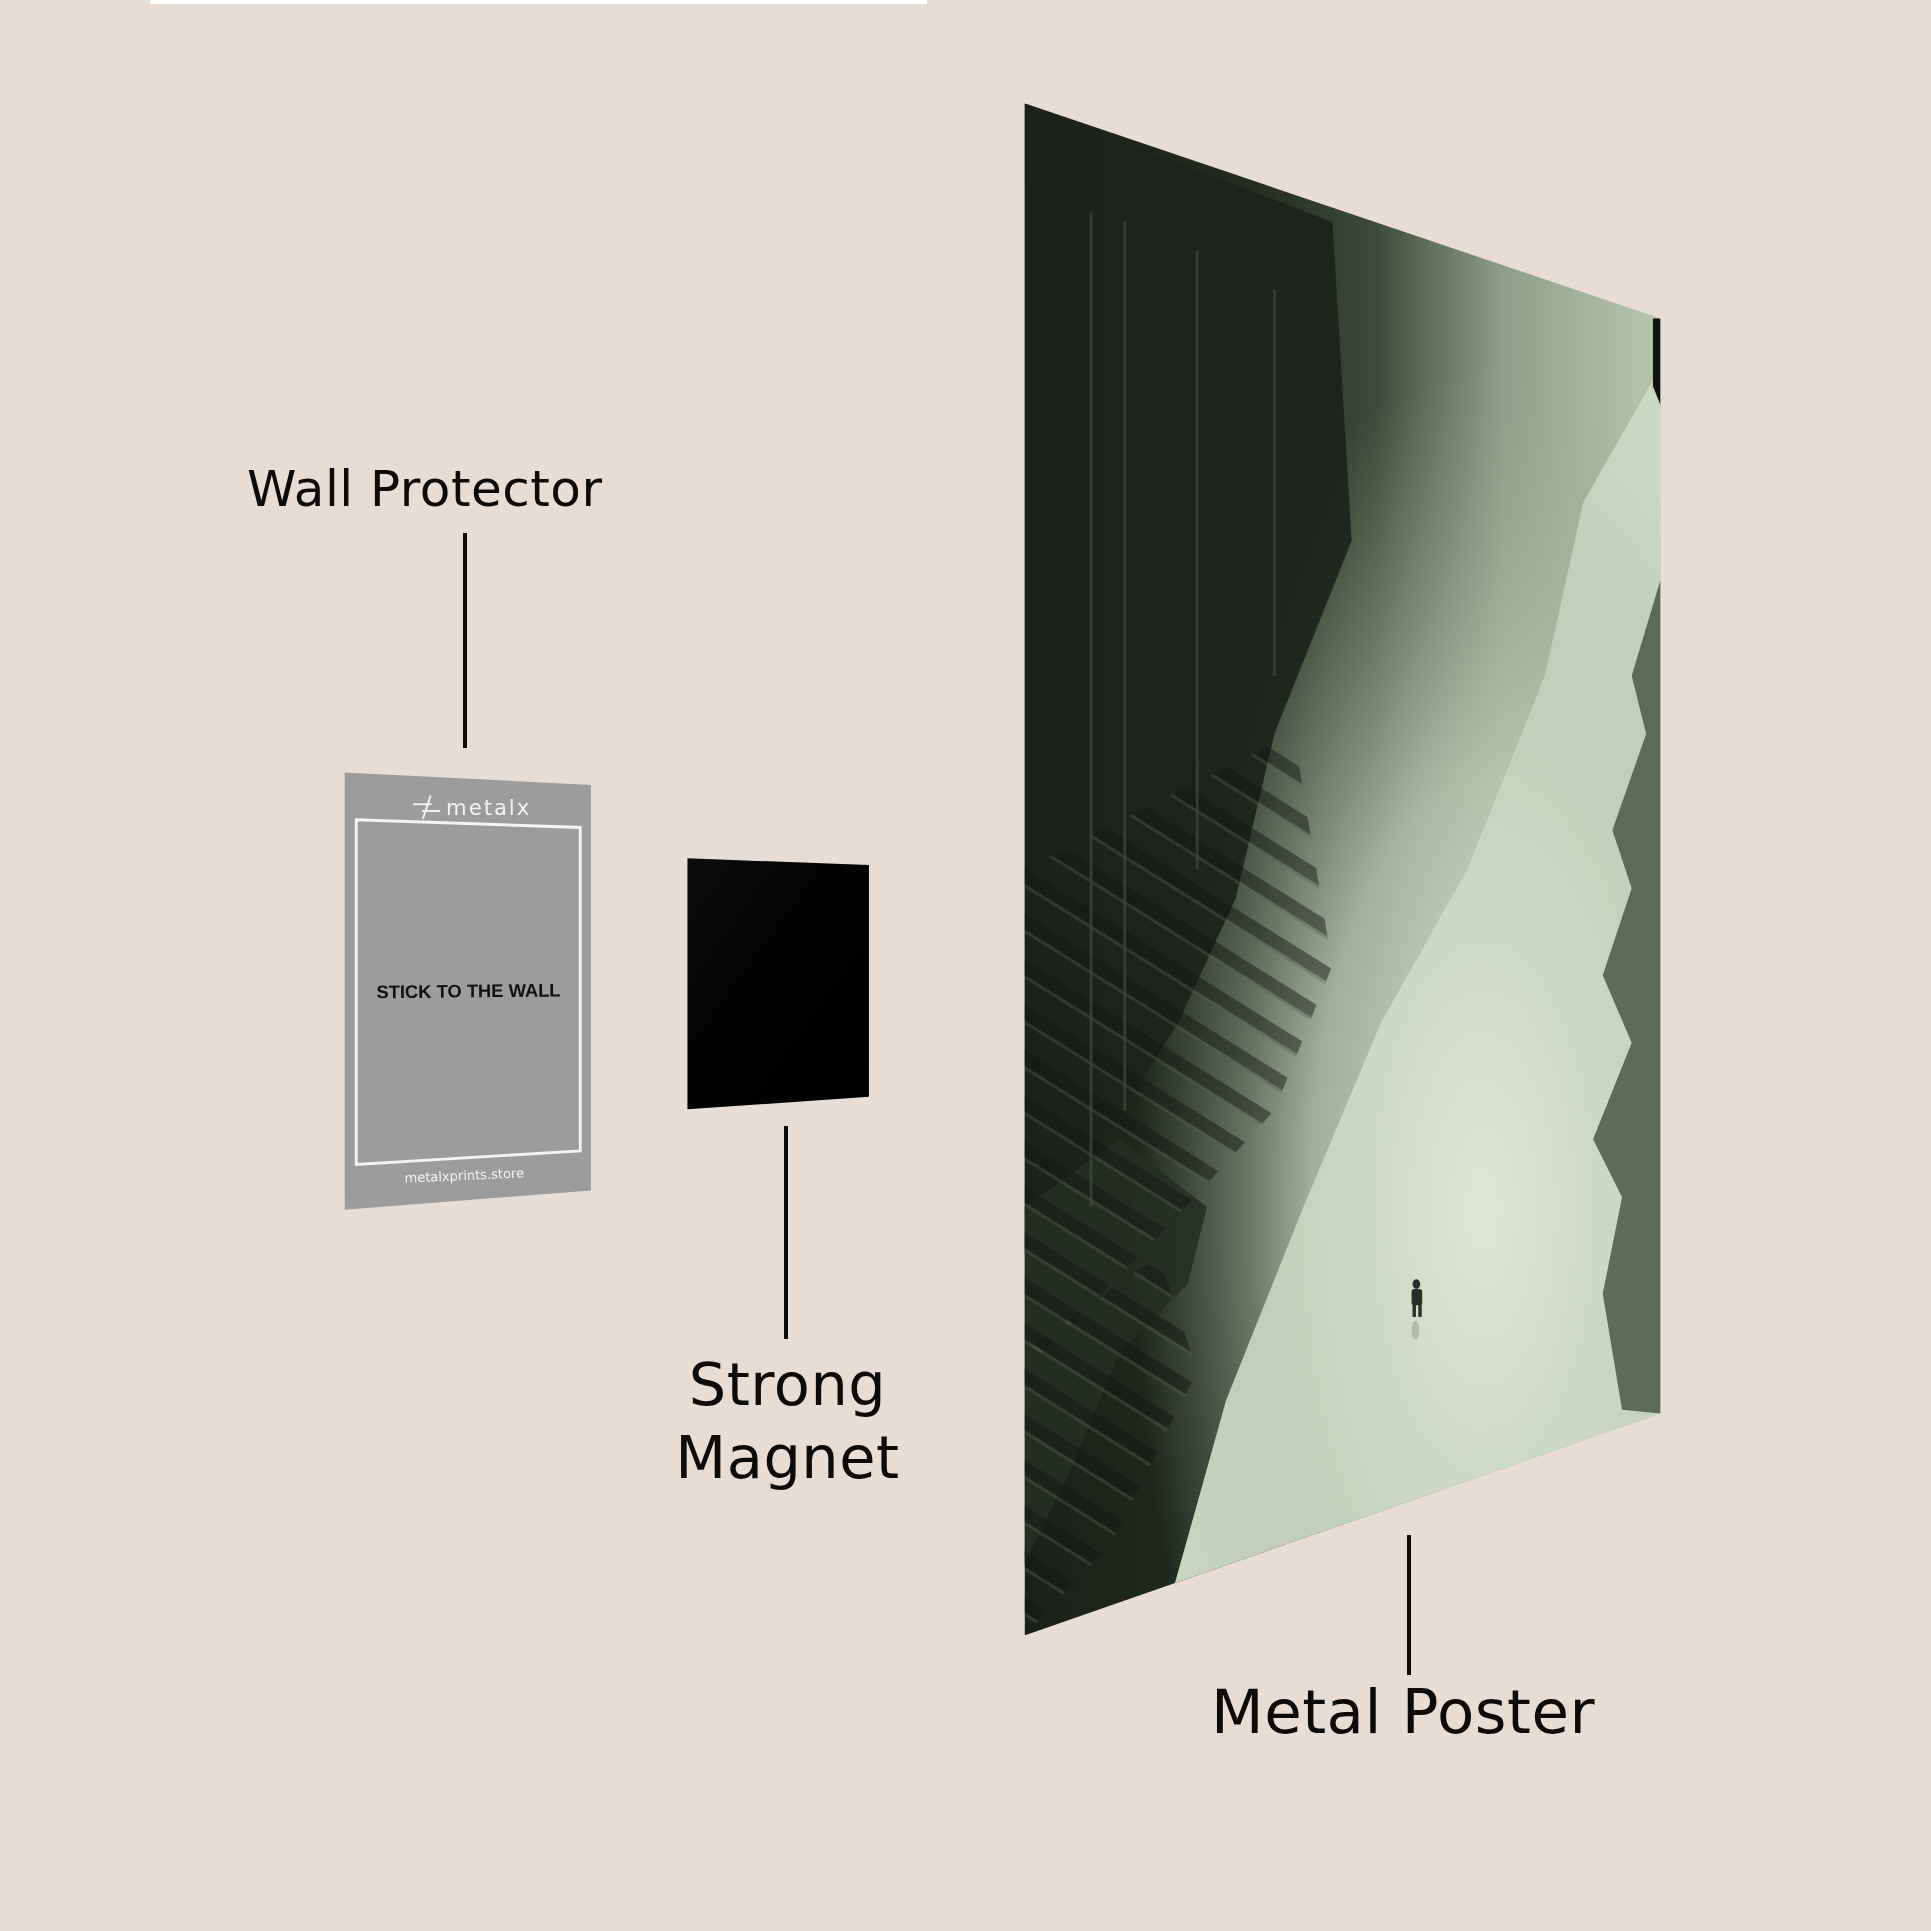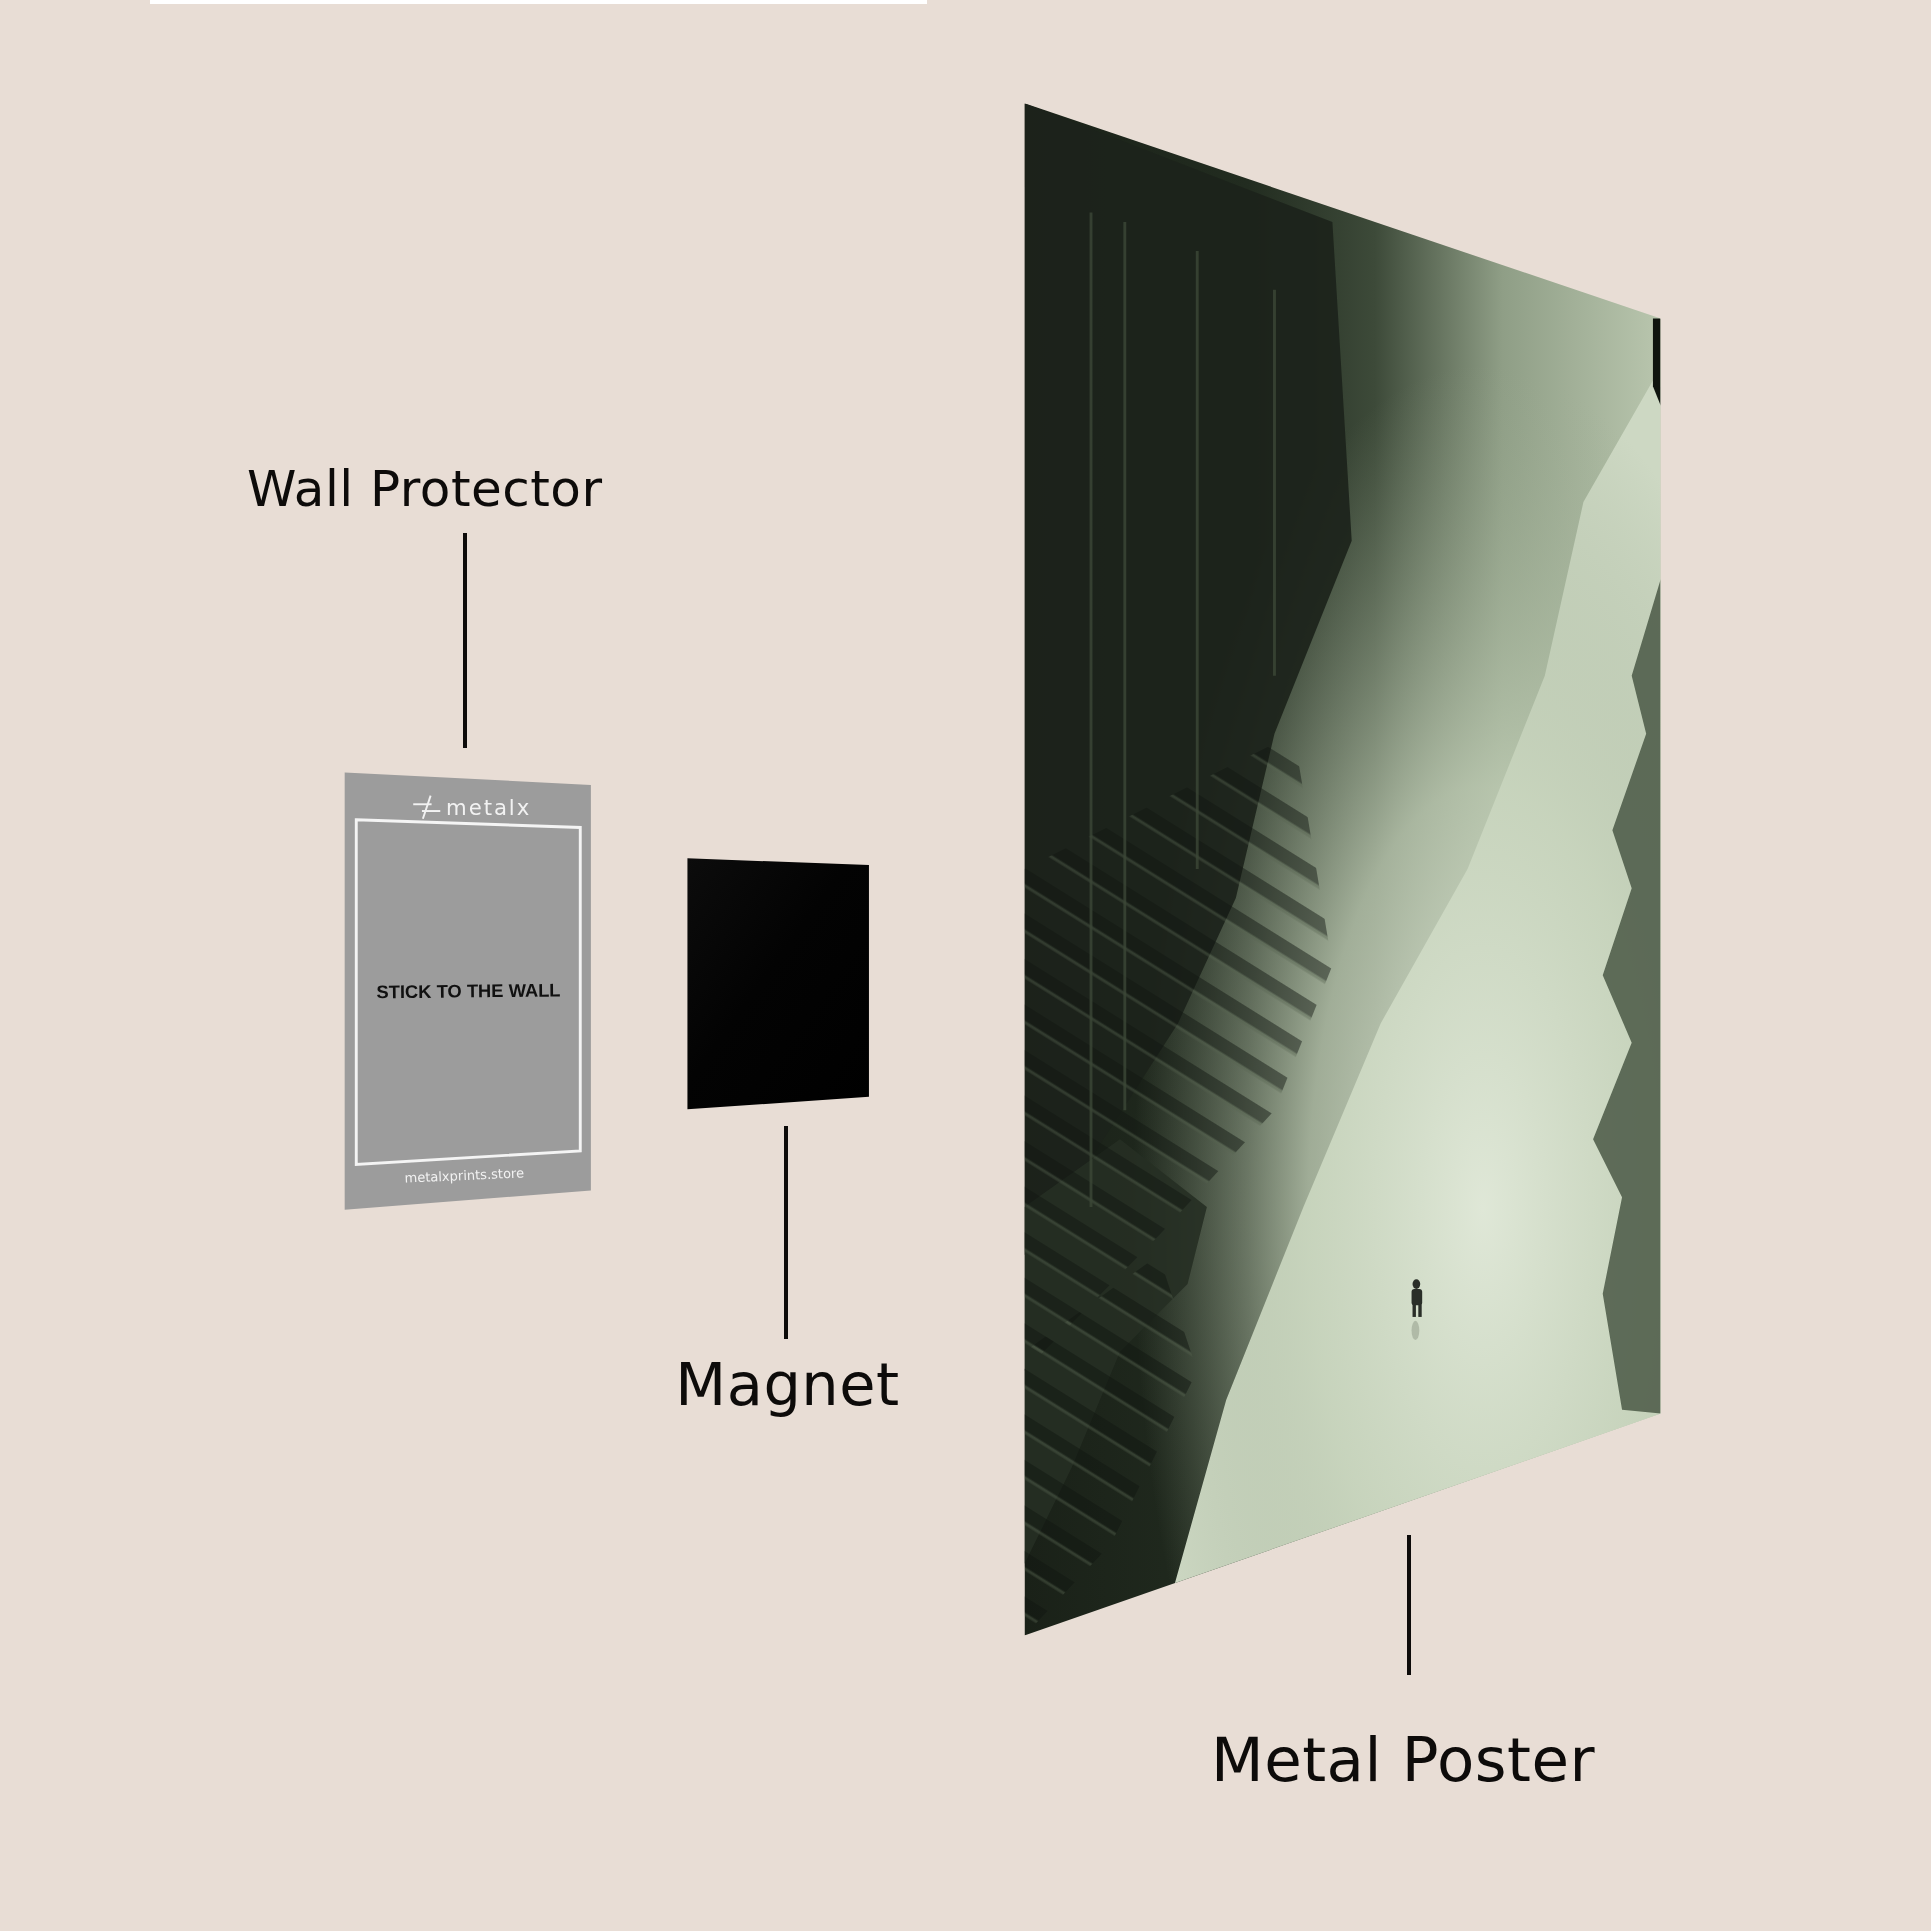--- a/index.html
+++ b/index.html
@@ -12,21 +12,21 @@
       position: absolute; left: 150px; top: 0; width: 777px; height: 3.9px;
       background: #ffffff;
     }
     .label {
       position: absolute; color: #0d0b0a; font-weight: 400;
       font-family: "DejaVu Sans", sans-serif; letter-spacing: 0.5px;
       white-space: nowrap; line-height: 1;
     }
     .label-wall { left: 247px; top: 464px; font-size: 50px; }
     .label-magnet { left: 666px; top: 1348px; font-size: 59px; text-align: center; width: 243px; line-height: 73px; }
-    .label-poster { left: 1211px; top: 1681px; font-size: 61px; margin-top: 48px; }
+    .label-poster { left: 1211px; top: 1681px; font-size: 61px; }
     .leader {
       position: absolute; width: 3.9px; background: #0d0b0a;
     }
     .leader-wall { left: 463px; top: 533px; height: 215px; }
     .leader-magnet { left: 784px; top: 1126px; height: 213px; }
     .leader-poster { left: 1407px; top: 1535px; height: 140px; }
     svg.scene { position: absolute; left: 0; top: 0; }
     .logo-text {
       font-family: "DejaVu Sans", sans-serif; fill: #f2f2f2; font-size: 22px;
       letter-spacing: 2px;
@@ -120,16 +120,17 @@
     </g>
   </g>
 </svg>
 
 <div class="leader leader-wall"></div>
 <div class="leader leader-magnet"></div>
 <div class="leader leader-poster"></div>
 
 <div class="label label-wall">Wall Protector</div>
 <div class="label label-magnet">
+  <div>Strong</div>
   <div>Magnet</div>
 </div>
 <div class="label label-poster">Metal Poster</div>
 
 
 </body></html>

